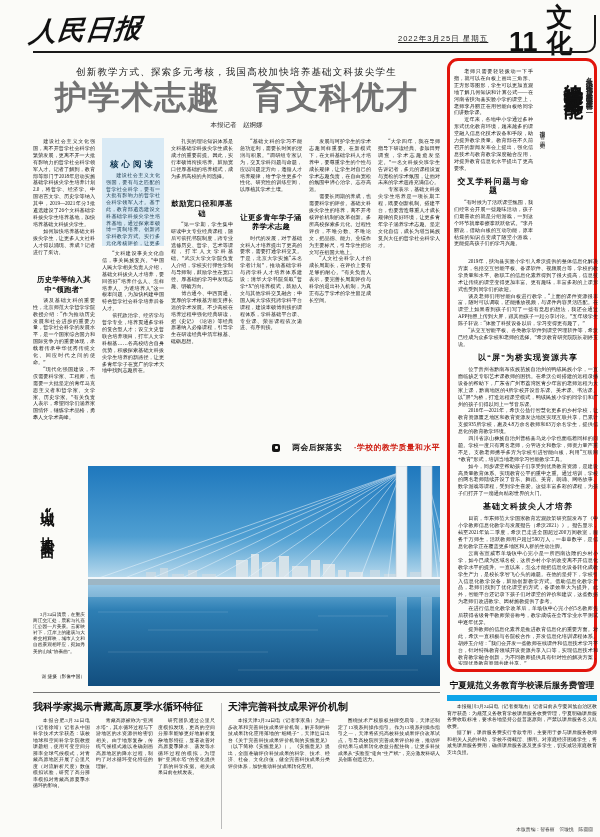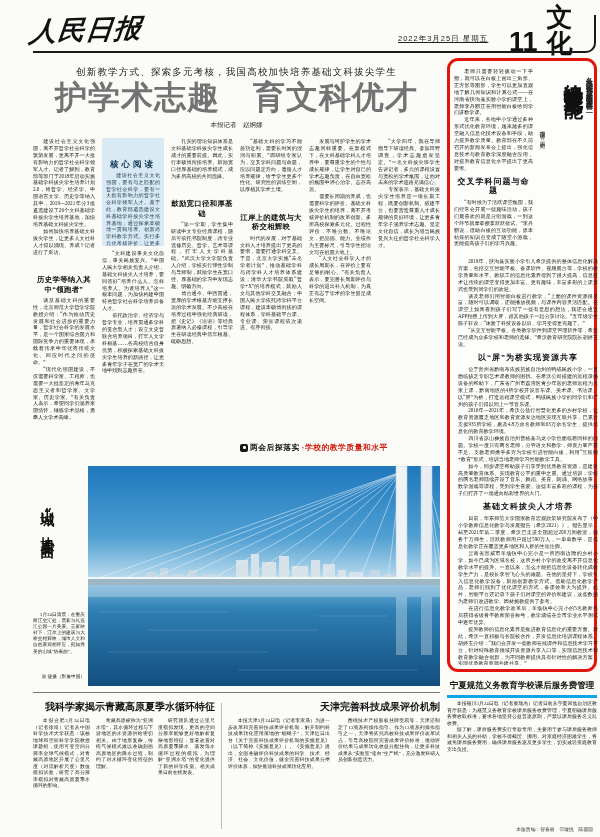--- a/index.html
+++ b/index.html
@@ -24,48 +24,48 @@
   .main-byline{left:33px;top:121px;width:407px;text-align:center;font:6.5px/8px "Liberation Serif",serif;color:#333;}
   #main-cols{left:33px;top:138px;width:407px;height:302px;}
   .mcol{position:absolute;top:0;width:62px;height:100%;overflow:hidden;box-sizing:border-box;}
   .mcol1{left:0}.mcol2{left:69px;padding-top:112px;}.mcol3{left:138px}.mcol4{left:207px}.mcol5{left:276px}.mcol6{left:345px}
   p.body{margin:0;font-size:5.1px;line-height:6.9px;text-align:justify;text-indent:2em;color:#202020;}
   p.intro{color:#101010;}
   h4.sub{margin:20px 0 3px;font:bold 7.4px/9.2px "Liberation Sans",sans-serif;text-align:center;letter-spacing:.3px;color:#111;}
   .corebox{left:102px;top:138px;width:62px;height:108px;background:#d9eaf5;box-sizing:border-box;padding:5px 4px;overflow:hidden;}
   .corebox h3{margin:16px 0 3px;font:bold 8.5px/10px "Liberation Sans",sans-serif;text-align:center;letter-spacing:3px;color:#0f3550;}
   .corebox p{margin:0;font-size:5.1px;line-height:6.8px;text-align:justify;text-indent:2em;color:#17364a;}
-  .series-tag{left:240px;top:441px;width:200px;height:13px;display:flex;align-items:center;justify-content:flex-start;gap:2px;}
+  .series-tag{left:240px;top:441px;width:200px;height:13px;display:flex;align-items:center;justify-content:flex-end;gap:12px;}
   .tag-icon{width:8px;height:8px;background:#161616;border-radius:2px;display:inline-block;position:relative;}
   .tag-icon::after{content:"";position:absolute;inset:2.5px;background:#fbfbf8;border-radius:1px;}
   .tag-black{font:bold 7.8px "Liberation Sans",sans-serif;color:#141414;letter-spacing:.5px;}
   .tag-red{font:bold 7.8px "Liberation Sans",sans-serif;color:#cf2318;letter-spacing:.5px;}
   
   .photo-side{left:33px;top:466px;width:52px;height:220px;}
   .photo-vtitle{position:absolute;left:8px;top:32px;height:128px;writing-mode:vertical-rl;text-orientation:upright;
                 font:bold 14px/1 "DejaVu Serif",serif;letter-spacing:4px;color:#111;}
   .photo-caption{position:absolute;left:0;top:146px;width:52px;font-size:4.7px;line-height:6.1px;text-align:justify;
                  text-indent:1.5em;color:#222;margin:0;}
   .photo-credit{position:absolute;left:0;top:208px;width:52px;font-size:4.7px;line-height:6px;text-align:right;color:#222;}
   .photo-frame{left:88px;top:466px;width:352px;height:220px;overflow:hidden;background:#1f78bd;}
   .brule{left:33px;top:692px;width:407px;border-top:1px solid #777;height:0;}
   
   .bl-art{left:33px;top:700px;width:182px;height:132px;}
   .bm-art{left:228px;top:700px;width:212px;height:132px;}
-  .art-title{margin:0 0 5px;font:bold 10px/13px "Liberation Sans",sans-serif;text-align:right;color:#141414;}
+  .art-title{margin:0 0 5px;font:bold 10px/13px "Liberation Sans",sans-serif;text-align:left;color:#141414;}
   .bl-cols,.bm-cols{position:relative;height:108px;overflow:hidden;}
   .blcol{position:absolute;top:0;width:57px;height:108px;overflow:hidden;}
   .blcol1{left:0}.blcol2{left:63px}.blcol3{left:125px}
   .bmcol{position:absolute;top:0;width:102px;height:108px;overflow:hidden;}
   .bmcol1{left:0}.bmcol2{left:110px}
   .bl-art p.body,.bm-art p.body,.br-art p.body{font-size:4.9px;line-height:6.5px;}
   .vdiv{left:221px;top:703px;height:126px;border-left:1px solid #bbb;width:0;}
   .br-art{left:447px;top:680px;width:150px;height:150px;}
   .br-title{margin:0 0 3px;font:bold 8.5px/11px "Liberation Sans",sans-serif;text-align:center;white-space:nowrap;
-            color:#141414;border-bottom:3px solid #0ea5e9;padding-bottom:4px;}
+            color:#141414;border-bottom:6px solid #0ea5e9;padding-bottom:4px;}
   .footer-note{left:33px;top:826px;width:560px;text-align:right;font-size:4.8px;color:#333;}
   
   .feature{left:447px;top:58px;width:150px;height:614px;border:3px solid #e2150c;border-radius:11px;
            box-sizing:border-box;background:#fdfdfb;}
   .feat-inner{position:absolute;left:4px;top:5px;width:140px;height:601px;}
   .feat-top{position:absolute;left:0;top:2px;width:140px;height:188px;}
   .feat-col{position:absolute;left:0;top:0;width:79px;height:188px;overflow:hidden;}
   .feat-vert{position:absolute;right:0;top:0;width:58px;height:188px;}
   .feat-kicker{position:absolute;right:0;top:4px;height:180px;writing-mode:vertical-rl;text-orientation:upright;
                font:bold 6.8px/9px "Liberation Sans",sans-serif;letter-spacing:1.5px;color:#222;}
@@ -108,21 +108,21 @@
         <p class="body">依托政治学、经济学与哲学专业，培养贯通多学科的复合型人才；设立文史哲联合培养项目，打牢人文学科根基……各高校结合自身优势，积极探索基础文科拔尖学生培养的新路径，让更多青年学子在宽广的学术天地中找到志趣所在。</p>
       </div>
       <div class="mcol mcol3">
         <p class="body">扎实的理论知识体系是文科基础学科拔尖学生成长成才的重要前提。因此，实行本硕博衔接培养、鼓励宽口径厚基础的培养模式，成为多所高校的共同选择。</p>
         <h4 class="sub">鼓励宽口径和厚基础</h4>
         <p class="body">“第一学期，学生集中研读中文专业经典课程，随后可依托书院制度，跨专业选修历史、哲学、艺术等课程，打牢人文学科基础。”武汉大学文学院负责人介绍，学校实行弹性学制与导师制，鼓励学生在宽口径、厚基础的学习中发现志趣、明确方向。</p>
         <p class="body">博古通今、中西贯通，宽厚的学术根基方能支撑长远的学术发展。不少高校在培养过程中强化经典研读，把《史记》《论语》等经典原著纳入必修课程，引导学生在研读经典中筑牢根基、砥砺思想。</p>
       </div>
       <div class="mcol mcol4">
         <p class="body">“基础文科的学习不能急功近利，需要长时间的浸润与积累。”调研组专家认为，交叉学科问题与命题，应以问题定方向，遵循人才培养规律，给予学生更多个性化、研究性的训练空间，以厚植其学术土壤。</p>
-        <h4 class="sub">江岸上的建筑与大桥交相辉映</h4>
+        <h4 class="sub">让更多青年学子涵养学术志趣</h4>
         <p class="body">时代的发展，对于基础文科人才培养提出了更高的要求，需要打通学科交叉。于是，北京大学实施“未名学者计划”，推动基础学科与跨学科人才培养体系建设；清华大学书院采取“哲学+X”的培养模式，鼓励人文与其他学科交叉融合；中国人民大学依托跨学科平台课程，建设本硕博衔接的课程体系，学科基础平台课、专业课、荣誉课程依次递进、有序衔接。</p>
       </div>
       <div class="mcol mcol5">
         <p class="body">发展与呵护学生的学术志趣同样重要。在新模式下，在文科基础学科人才培养中，要尊重学生的个性与成长规律，让学生对自己的学术志趣负责，在自由宽松的氛围中潜心治学、志存高远。</p>
         <p class="body">需要长周期的养成，也需要科学的评价。基础文科拔尖学生的培养，离不开考核评价机制的改革创新。多所高校探索多元化、过程性评价，不唯分数、不唯论文，把品德、能力、业绩作为主要标尺，引导学生把论文写在祖国大地上。</p>
         <p class="body">“人文社会科学人才的成长周期长，在评价上要有足够的耐心。”有关负责人表示，要完善长周期评价与科学的退出补入机制，为真正有志于学术的学生留足成长空间。</p>
       </div>
       <div class="mcol mcol6">
         <p class="body">“大学四年，我在导师指导下研读经典、参加田野调查，学术志趣愈发坚定。”一名文科拔尖班学生告诉记者，多元的课程设置与宽松的学术氛围，让他对未来的学术道路充满信心。</p>
         <p class="body">专家表示，基础文科拔尖学生培养是一项长期工程，既要创新机制、搭建平台，也要营造尊重人才成长规律的良好环境，让更多青年学子涵养学术志趣、坚定文化自信，成长为堪当民族复兴大任的哲学社会科学人才。</p>

